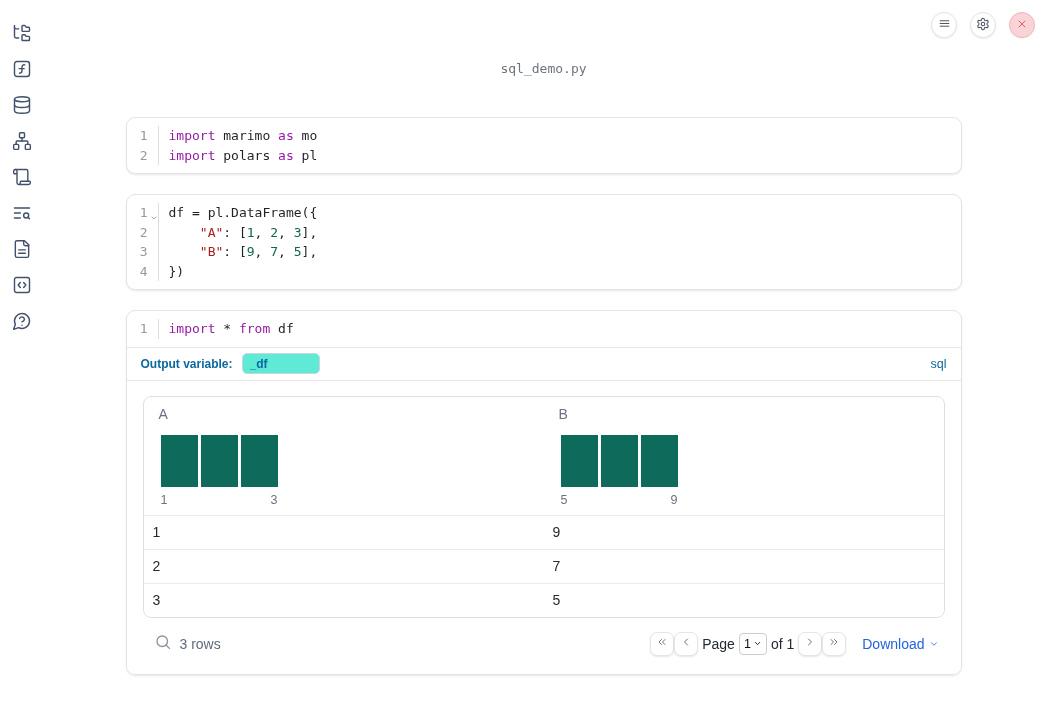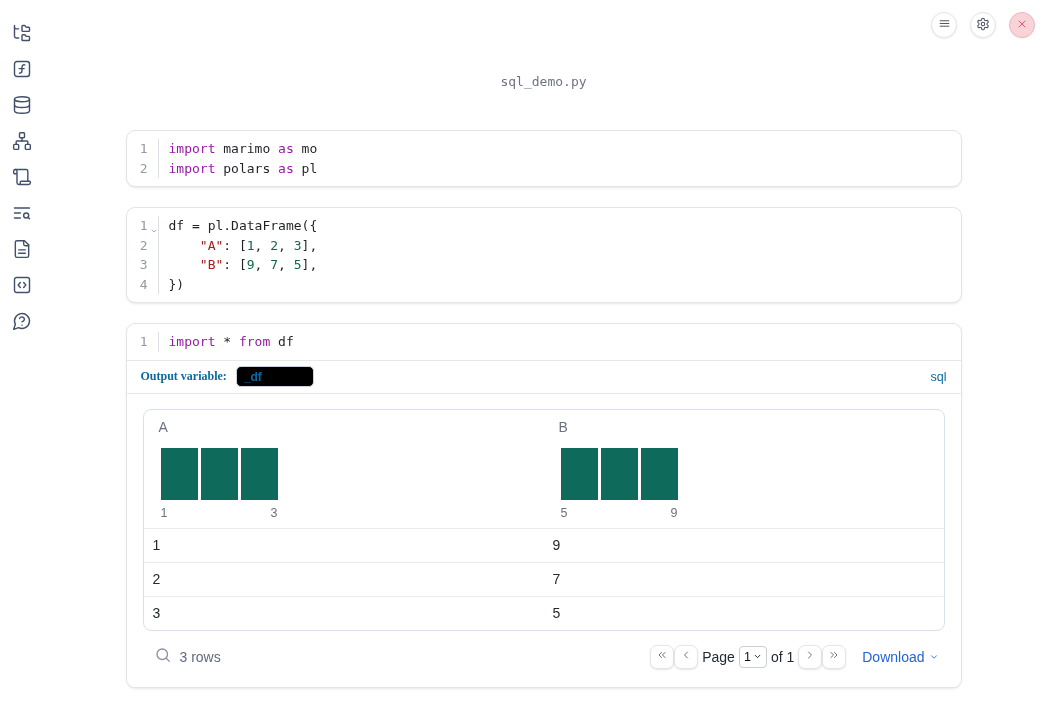--- a/index.html
+++ b/index.html
@@ -18,21 +18,21 @@
   
   .topbar { position:absolute; top:12px; right:8px; display:flex; gap:13px; }
   .circle-btn { width:26px; height:26px; border-radius:50%; background:#fff;
                 border:1px solid #e4e4e7; box-shadow:0 1px 2px rgba(0,0,0,.08);
                 display:flex; align-items:center; justify-content:center; cursor:pointer; }
   .circle-btn svg { stroke:#4a5260; fill:none; stroke-width:1.8; stroke-linecap:round; stroke-linejoin:round; }
   .circle-btn.danger { background:#f9d3d7; border-color:#efb6bc; box-shadow:0 1px 2px rgba(0,0,0,.06); }
   .circle-btn.danger svg { stroke:#d8515e; }
 
   
-  .main { position:absolute; left:44px; top:13px; width:999px; height:534px; }
+  .main { position:absolute; left:44px; top:0; width:999px; height:534px; }
   .content { width:836px; margin:0 auto; }
   .nb-title { margin-top:61px; text-align:center; font-family:"DejaVu Sans Mono", monospace;
               font-size:13px; color:#6e7480; }
 
   
   .cell { margin-top:20px; border:1px solid #e4e4e7; border-radius:9px; background:#fff;
           box-shadow:0 1px 2px rgba(15,23,42,.05), 0 2px 4px -2px rgba(15,23,42,.08);
           overflow:hidden; }
   .cell.first { margin-top:41px; }
   .code-block { padding:8px 0; }
@@ -43,24 +43,24 @@
   .gutter .fold { position:absolute; right:0px; top:5px; }
   .code-text { padding-left:10px; white-space:pre; }
   .tok-kw  { color:#951ba5; }
   .tok-str { color:#a61f1f; }
   .tok-num { color:#116644; }
 
   
   .sql-code { border-bottom:1px solid #e6e8eb; }
   .meta-row { height:33px; display:flex; align-items:center; padding:0 14px;
               border-bottom:1px solid #e6e8eb; }
-  .meta-label { font-size:12px; font-weight:bold; color:#0d689f;font-family:Liberation Serif, serif; }
+  .meta-label { font-size:12px; font-weight:bold; color:#0d689f; }
   .var-input { margin-left:9px; width:78px; height:21px; border:1px solid #c9d4de; border-radius:5px;
                padding:0 7px; font-size:12px; font-weight:bold; color:#0d689f;
-               font-family:"Liberation Sans", sans-serif; background:#000000; }
+               font-family:"Liberation Sans", sans-serif; background:#5eead4; }
   .lang-badge { margin-left:auto; font-size:12.5px; font-weight:normal; color:#0d689f; }
 
   
   .output-area { padding:15px 16px 12px 16px; background:#fff; }
   .tbl { border:1px solid #d8e0ea; border-radius:8px; overflow:hidden; }
   .hist-row { display:grid; grid-template-columns:1fr 1fr; }
   .hist-col { padding:9px 0 8px 15px; }
   .col-name { font-size:14px; color:#6b7280; }
   .bars { display:flex; gap:3px; margin:13px 0 0 2px; }
   .bar { width:37px; height:52px; background:#0e6a5a; }

